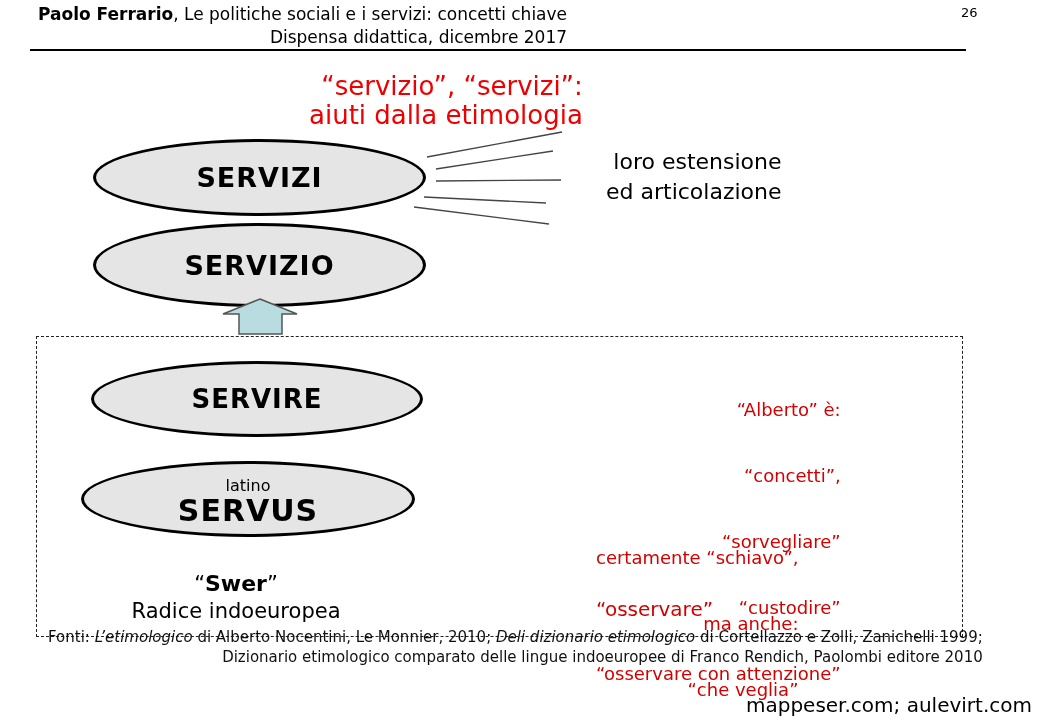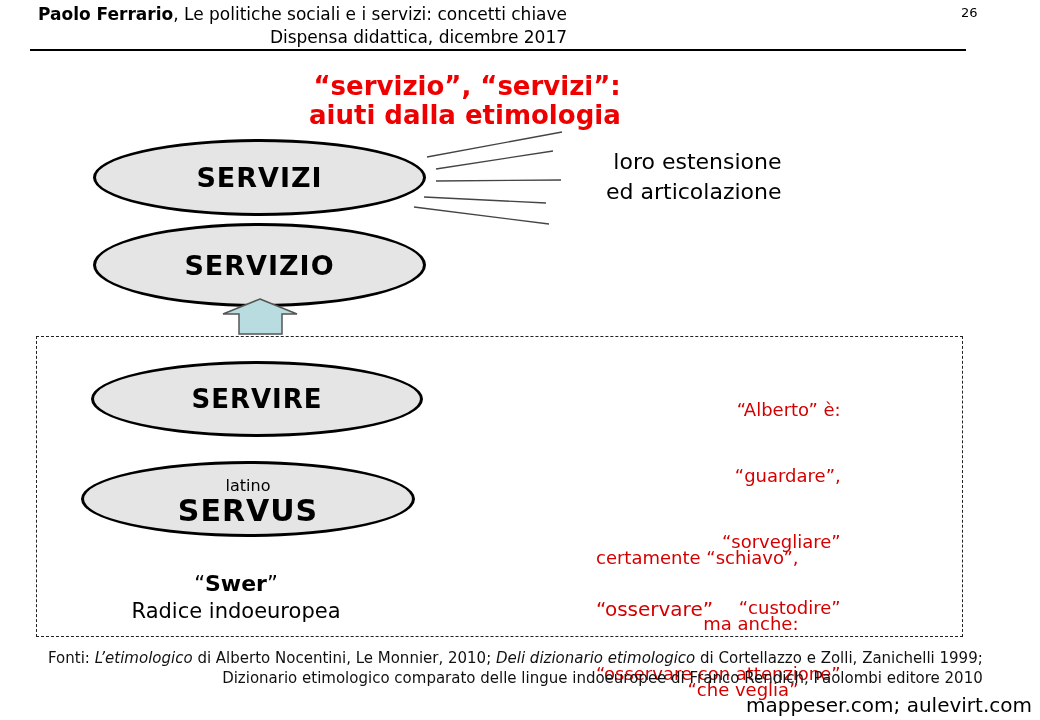--- a/index.html
+++ b/index.html
@@ -9,21 +9,21 @@
   }
   .abs{position:absolute;text-align:right;}
 
   
   .hdr{left:38px;top:3px;font-size:17px;line-height:23px;}
   .hdr b{font-weight:bold;}
   .pagenum{left:961px;top:5px;font-size:13px;}
   .hrule{left:30px;top:49px;width:936px;border-top:2px solid #000;height:0;}
 
   
-  .title{left:309px;top:72px;font-size:26px;font-weight:bold;line-height:29px;color:#ee0000;}
+  .title{left:309px;top:72px;font-size:26px;font-weight:normal;line-height:29px;color:#ee0000;}
 
   
   .ellipse{border:3px solid #000;border-radius:50%;box-sizing:border-box;
     display:flex;flex-direction:column;align-items:center;justify-content:center;
     background:#e5e5e5;text-align:center;}
   .e-servizi {left:93px;top:139px;width:333px;height:77px;}
   .e-servizio{left:93px;top:223px;width:333px;height:84px;}
   .e-servire {left:91px;top:361px;width:332px;height:76px;}
   .e-servus  {left:81px;top:461px;width:334px;height:76px;}
   .e-label{font-weight:bold;font-size:27px;letter-spacing:1px;}
@@ -40,21 +40,21 @@
   .swer{left:96px;top:570px;width:280px;text-align:center;font-size:21px;line-height:27px;}
   .swer b{font-size:22px;}
 
   
   .rednote{color:#d40000;font-size:18px;line-height:22px;white-space:pre-wrap;}
   .rn1{left:596px;top:355px;}
   .rn2{left:596px;top:503px;}
   .rn3{left:596px;top:598px;font-size:20px;}
 
   
-  .fonti{left:48px;top:648px;font-size:15px;line-height:20px;color:#111;}
+  .fonti{left:48px;top:627px;font-size:15px;line-height:20px;color:#111;}
   .fonti i{font-style:italic;}
   .sites{right:8px;top:693px;font-size:20px;}
 
   svg.overlay{position:absolute;left:0;top:0;pointer-events:none;}
 </style>
 </head>
 <body>
 
 <div class="abs hdr">
   <div><b>Paolo Ferrario</b><span>, Le politiche sociali e i servizi: concetti chiave</span></div>
@@ -101,21 +101,21 @@
   <span class="e-label-sm">SERVUS</span>
 </div>
 
 <div class="abs swer">
   <div><span>“</span><b>Swer</b><span>”</span></div>
   <div>Radice indoeuropea</div>
 </div>
 
 <div class="abs rednote rn1">
   <div>“Alberto” è:</div>
-  <div>“guardare”,</div>
+  <div>“concetti”,</div>
   <div>“sorvegliare”</div>
   <div>“custodire”</div>
   <div>“osservare con attenzione”</div>
   
 </div>
 
 <div class="abs rednote rn2">
   <div>certamente “schiavo”,</div>
   <div>ma anche:</div>
   <div> “che veglia”</div>

